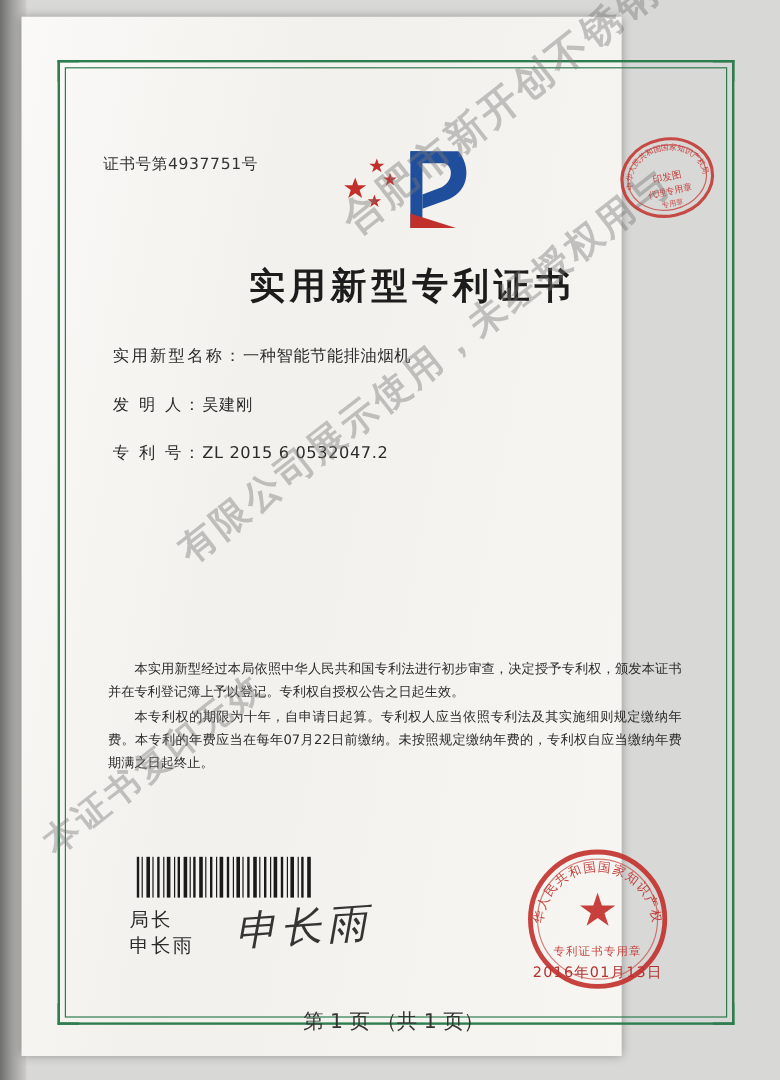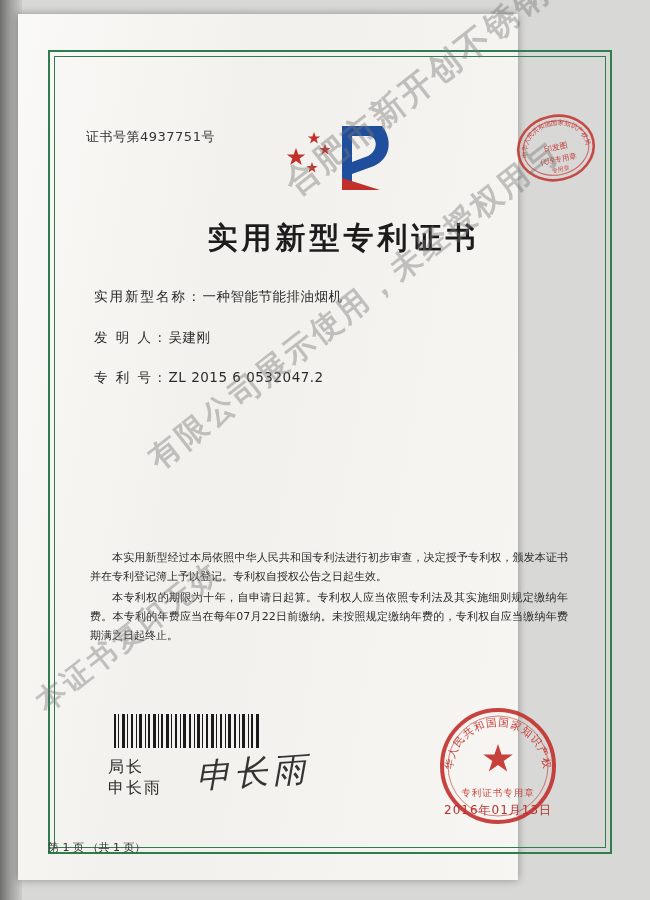--- a/index.html
+++ b/index.html
@@ -172,21 +172,22 @@
     top: 752px;
     font-size: 12px;
     color: #b3312e;
     letter-spacing: 1px;
   }
   .page-no {
     position: absolute;
     left: 0;
     right: 0;
     top: 790px;
-    font-size: 11px;
+    text-align: center;
+    font-size: 17px;
     color: #333;
   }
   
   .seal-top {
     position: absolute;
     left: 466px;
     top: 56px;
     width: 84px;
     height: 84px;
   }

